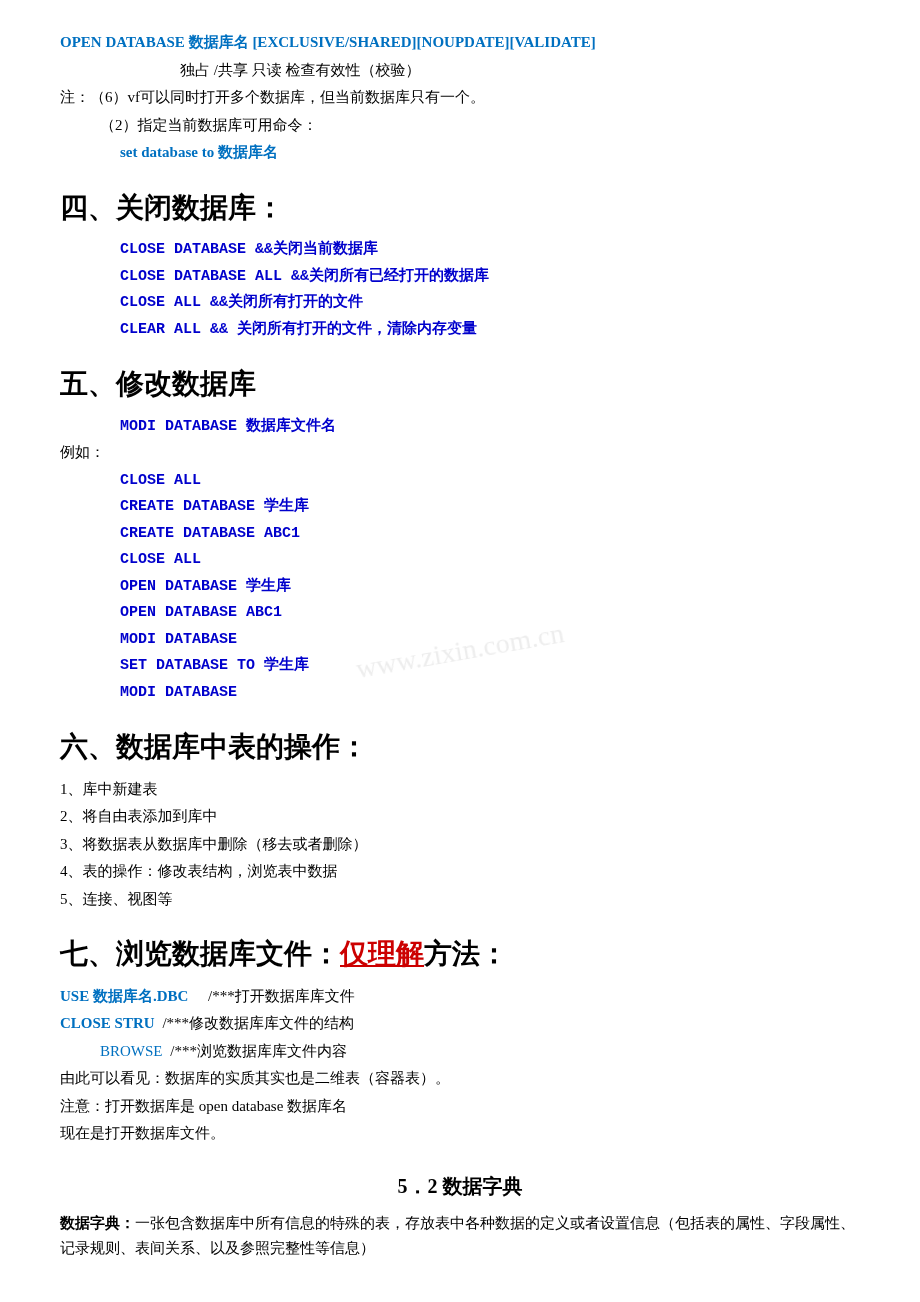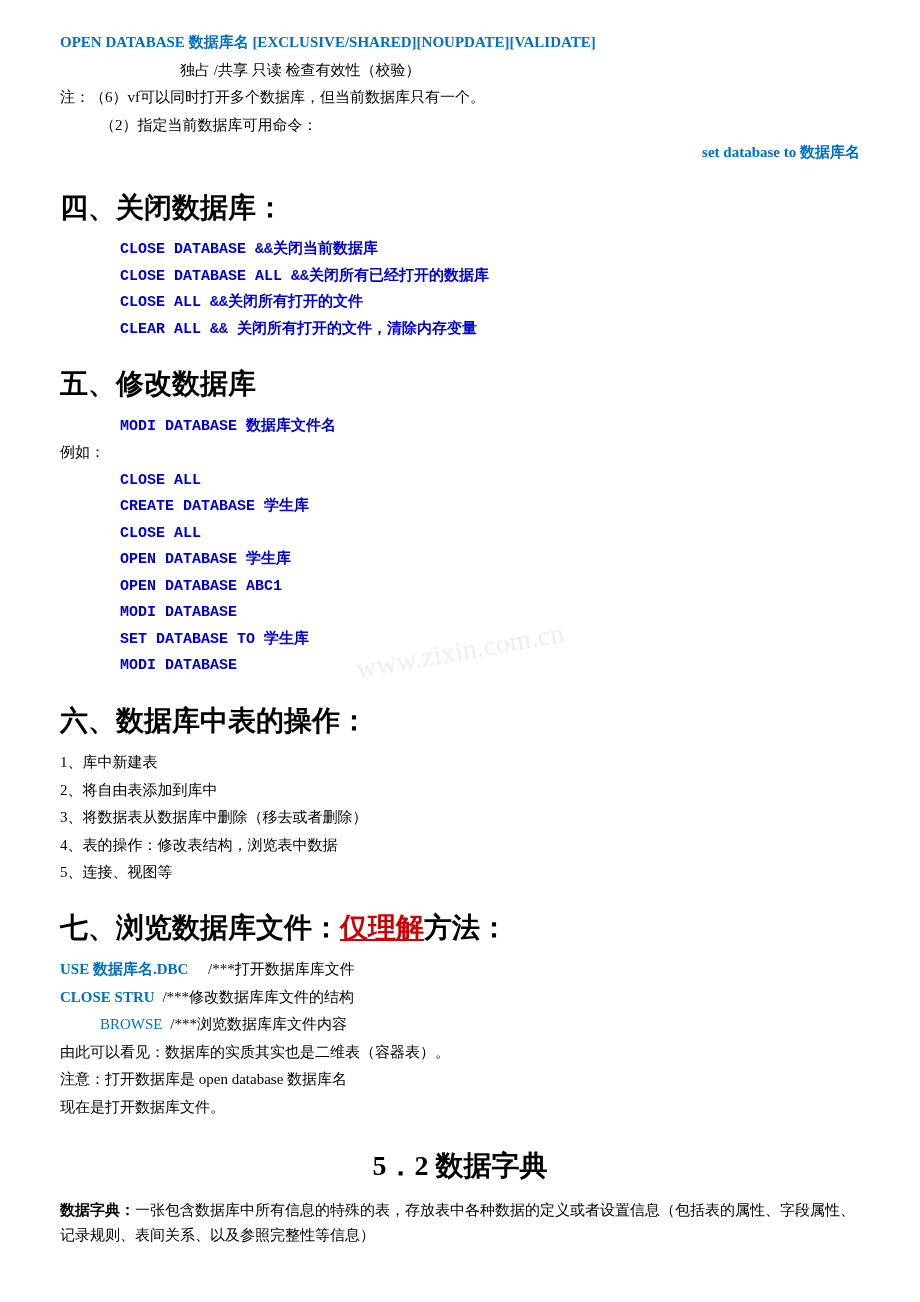--- a/index.html
+++ b/index.html
@@ -13,21 +13,21 @@
     }
     .blue-link { color: #0070c0; }
     .heading {
       font-size: 28px;
       font-weight: bold;
       color: #000;
       margin-top: 18px;
       margin-bottom: 6px;
     }
     .indent1 { margin-left: 40px; }
-    .indent2 { margin-left: 60px; text-align: right; }
+    .indent2 { margin-left: 60px; }
     .code-line {
       font-family: "Courier New", monospace;
       font-weight: bold;
       color: #0000cc;
       display: block;
       margin-left: 60px;
       margin-bottom: 1px;
     }
     p { margin-bottom: 2px; }
     .section { margin-bottom: 10px; }
@@ -38,21 +38,21 @@
       color: #888;
       pointer-events: none;
       transform: rotate(-10deg);
       top: 50%;
       left: 50%;
       transform: translate(-50%, -50%) rotate(-10deg);
       white-space: nowrap;
     }
     .center-heading {
       text-align: center;
-      font-size: 28px;
+      font-size: 20px;
       font-weight: bold;
       color: #000;
       margin-top: 22px;
       margin-bottom: 8px;
     }
     .underline { text-decoration: underline; }
     .red-text { color: #cc0000; }
   </style>
 </head>
 <body>
@@ -84,20 +84,21 @@
   <span class="code-line">CLOSE ALL    &amp;&amp;关闭所有打开的文件</span>
   <span class="code-line">CLEAR ALL &amp;&amp;  关闭所有打开的文件，清除内存变量</span>
 </div>
 
 <div class="section">
   <h2 class="heading">五、修改数据库</h2>
   <span class="code-line">MODI    DATABASE  数据库文件名</span>
   <p>例如：</p>
   <span class="code-line">CLOSE      ALL</span>
   <span class="code-line">CREATE     DATABASE    学生库</span>
+  <span class="code-line">CREATE     DATABASE    ABC1</span>
   <span class="code-line">CLOSE      ALL</span>
   <span class="code-line">OPEN       DATABASE    学生库</span>
   <span class="code-line">OPEN       DATABASE    ABC1</span>
   <span class="code-line">MODI       DATABASE</span>
   <span class="code-line">SET        DATABASE    TO    学生库</span>
   <span class="code-line">MODI    DATABASE</span>
 </div>
 
 <div class="section">
   <h2 class="heading">六、数据库中表的操作：</h2>

